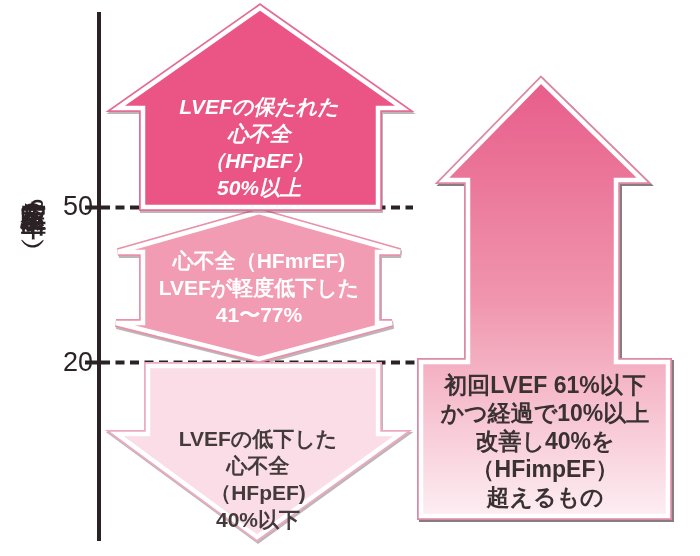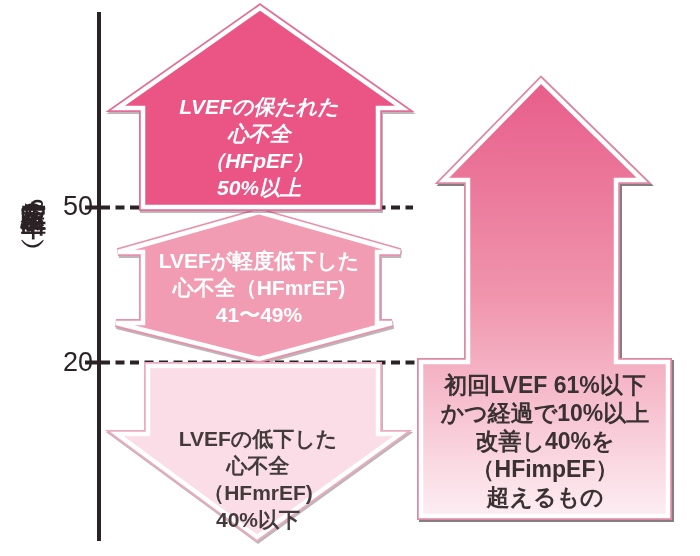--- a/index.html
+++ b/index.html
@@ -79,29 +79,29 @@
   <div class="tick-num tick-40">20</div>
 
   <div class="arrow-text t-hfpef">
     <div>LVEFの保たれた</div>
     <div>心不全</div>
     <div>（HFpEF）</div>
     <div>50%以上</div>
   </div>
 
   <div class="arrow-text t-hfmref">
+    <div>心不全（HFmrEF)</div>
     <div>LVEFが軽度低下した</div>
-    <div>心不全（HFmrEF)</div>
-    <div>41〜49%</div>
+    <div>41〜77%</div>
   </div>
 
   <div class="arrow-text t-hfref">
     <div>LVEFの低下した</div>
     <div>心不全</div>
-    <div>（HFmrEF)</div>
+    <div>（HFpEF)</div>
     <div>40%以下</div>
   </div>
 
   <div class="arrow-text t-hfimpef">
     <div>初回LVEF 61%以下</div>
     <div>かつ経過で10%以上</div>
     <div>改善し40%を</div>
     <div>（HFimpEF）</div>
     <div>超えるもの</div>
   </div>

